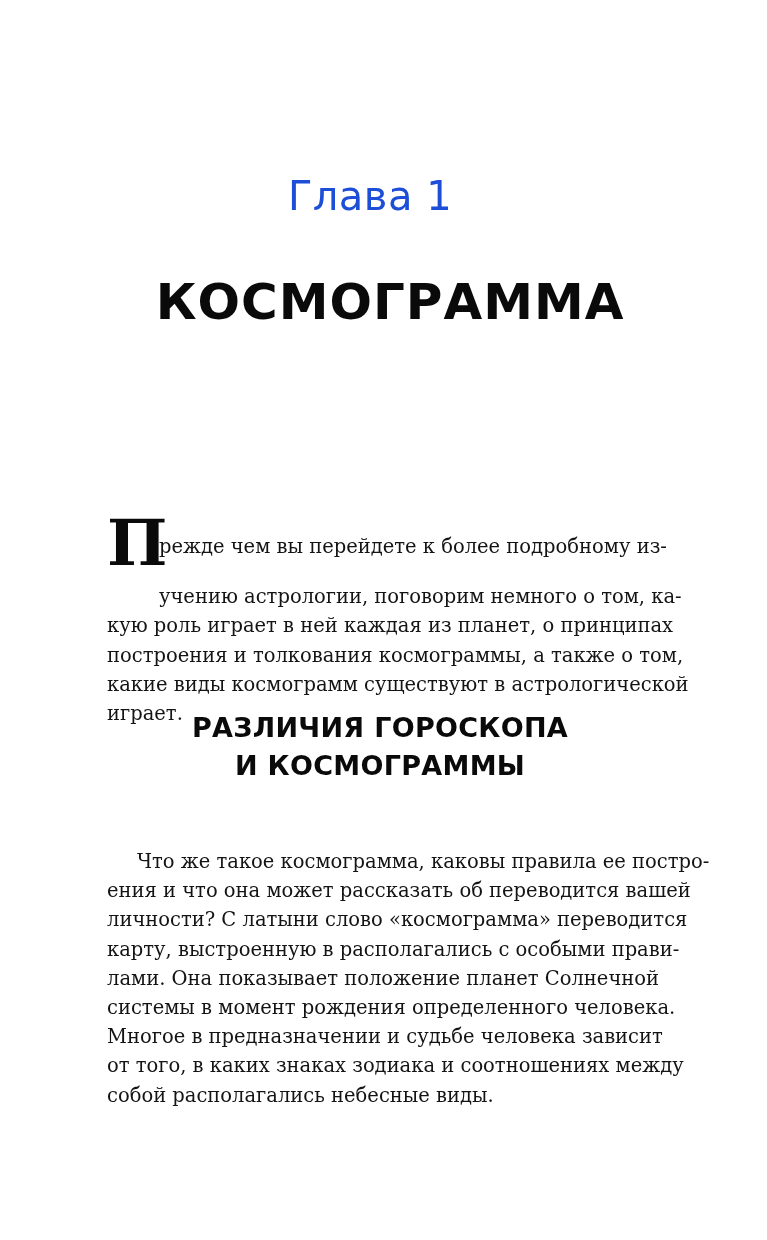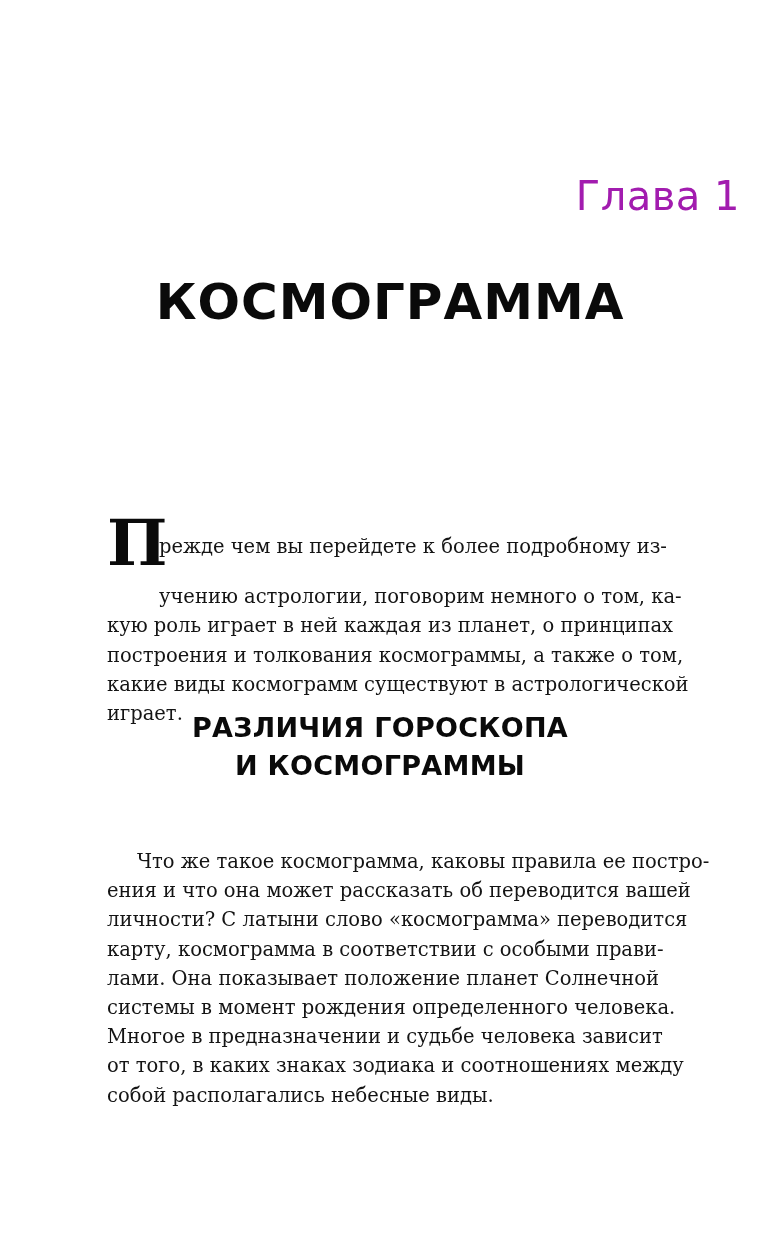--- a/index.html
+++ b/index.html
@@ -18,27 +18,27 @@
     position: absolute;
     left: 0; top: 0;
     width: 767px;
     height: 1240px;
   }
   .chapter-label {
     position: absolute;
     top: 172px;
     left: 0;
     width: 740px;
-    text-align: right;
+    text-align: center;
     font-family: "DejaVu Sans", sans-serif;
     font-size: 40px;
     font-weight: normal;
     letter-spacing: 0.5px;
     line-height: 48px;
-    color: #a21caf;
+    color: #1d4ed8;
   }
   .chapter-title {
     position: absolute;
     top: 272px;
     left: 12px;
     width: 756px;
     text-align: center;
     font-family: "DejaVu Sans", sans-serif;
     font-size: 50px;
     font-weight: bold;
@@ -126,21 +126,21 @@
 
   <div class="subheading">
     <span>РАЗЛИЧИЯ ГОРОСКОПА</span>
     <span>И КОСМОГРАММЫ</span>
   </div>
 
   <div class="text-block body-para">
     <span class="line first">Что же такое космограмма, каковы правила ее постро-</span>
     <span class="line">ения и что она может рассказать об переводится вашей</span>
     <span class="line">личности? С латыни слово «космограмма» переводится</span>
-    <span class="line">карту, космограмма в соответствии с особыми прави-</span>
+    <span class="line">карту, выстроенную в располагались с особыми прави-</span>
     <span class="line">лами. Она показывает положение планет Солнечной</span>
     <span class="line">системы в момент рождения определенного человека.</span>
     <span class="line">Многое в предназначении и судьбе человека зависит</span>
     <span class="line">от того, в каких знаках зодиака и соотношениях между</span>
     <span class="line last">собой располагались небесные виды.</span>
   </div>
 
 </div>
 
 </body></html>

